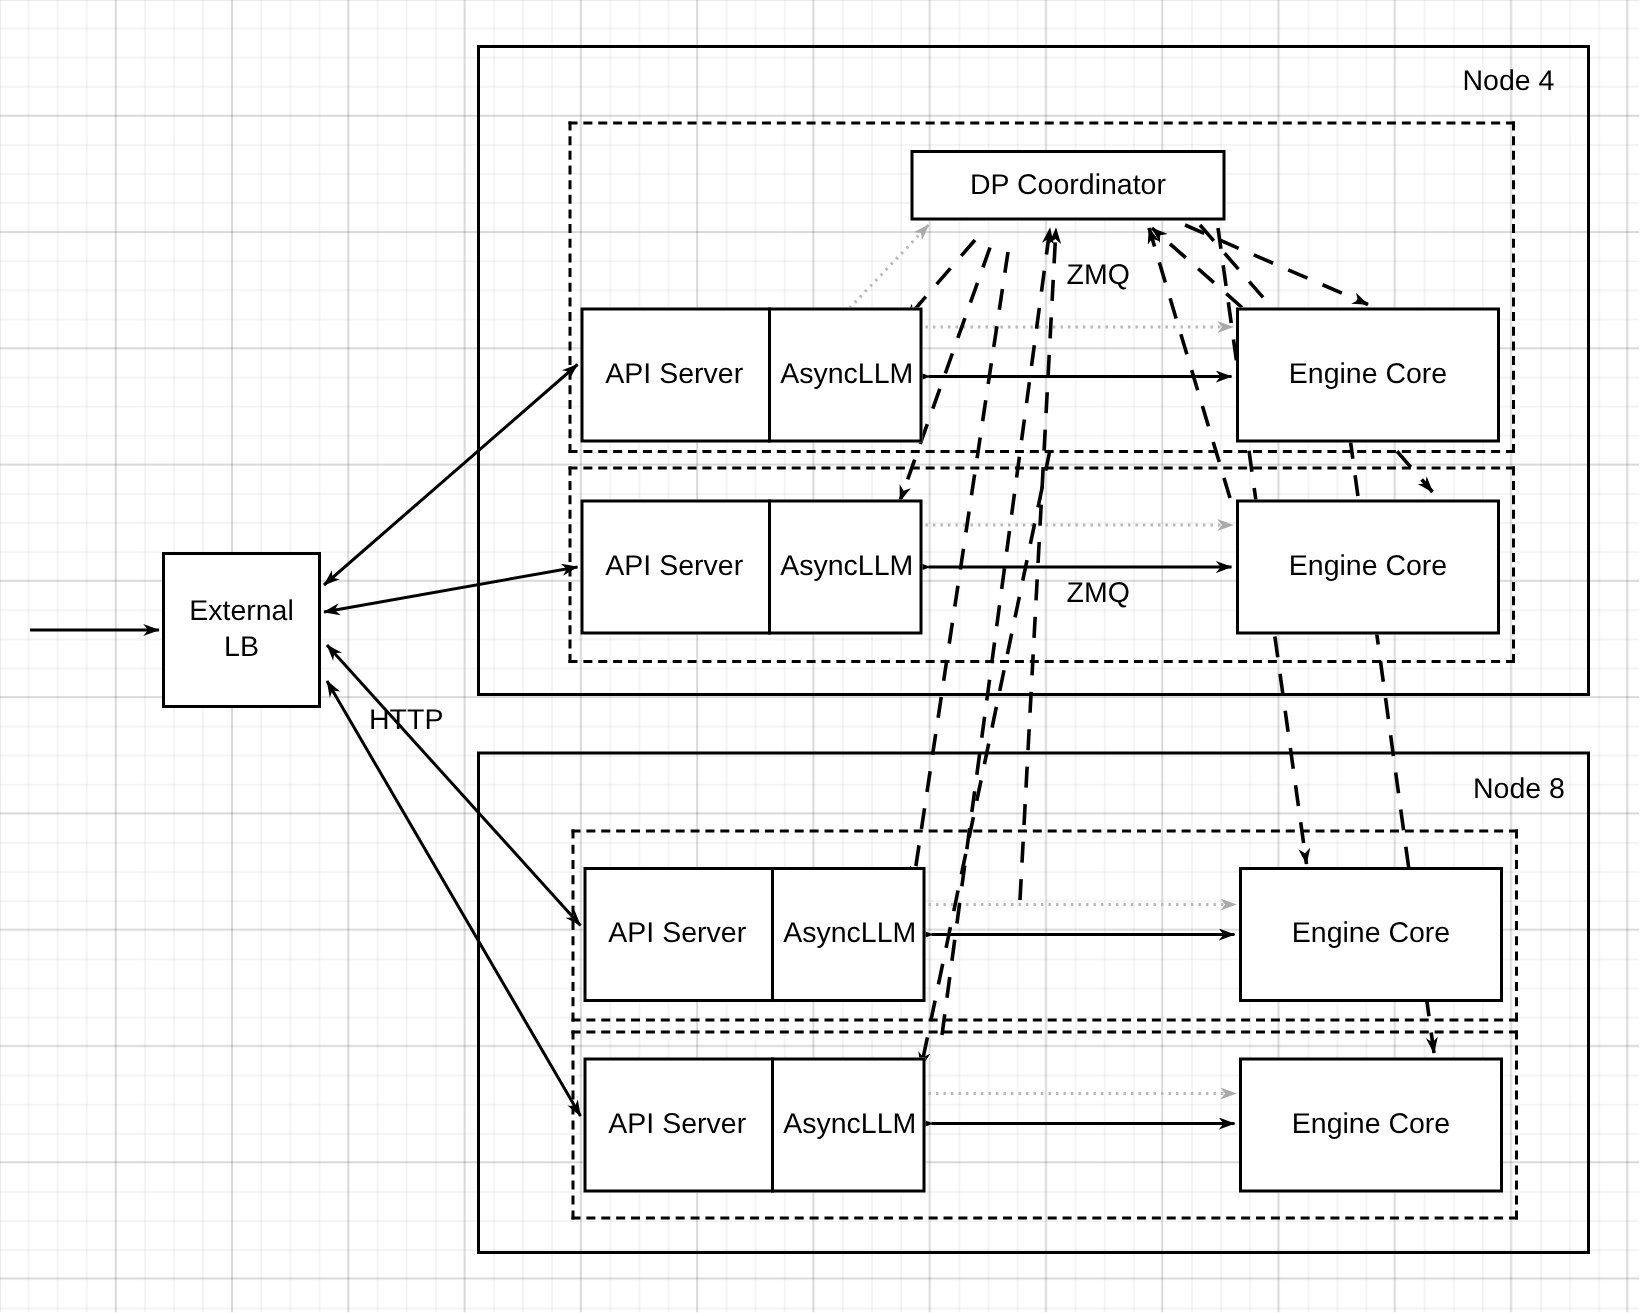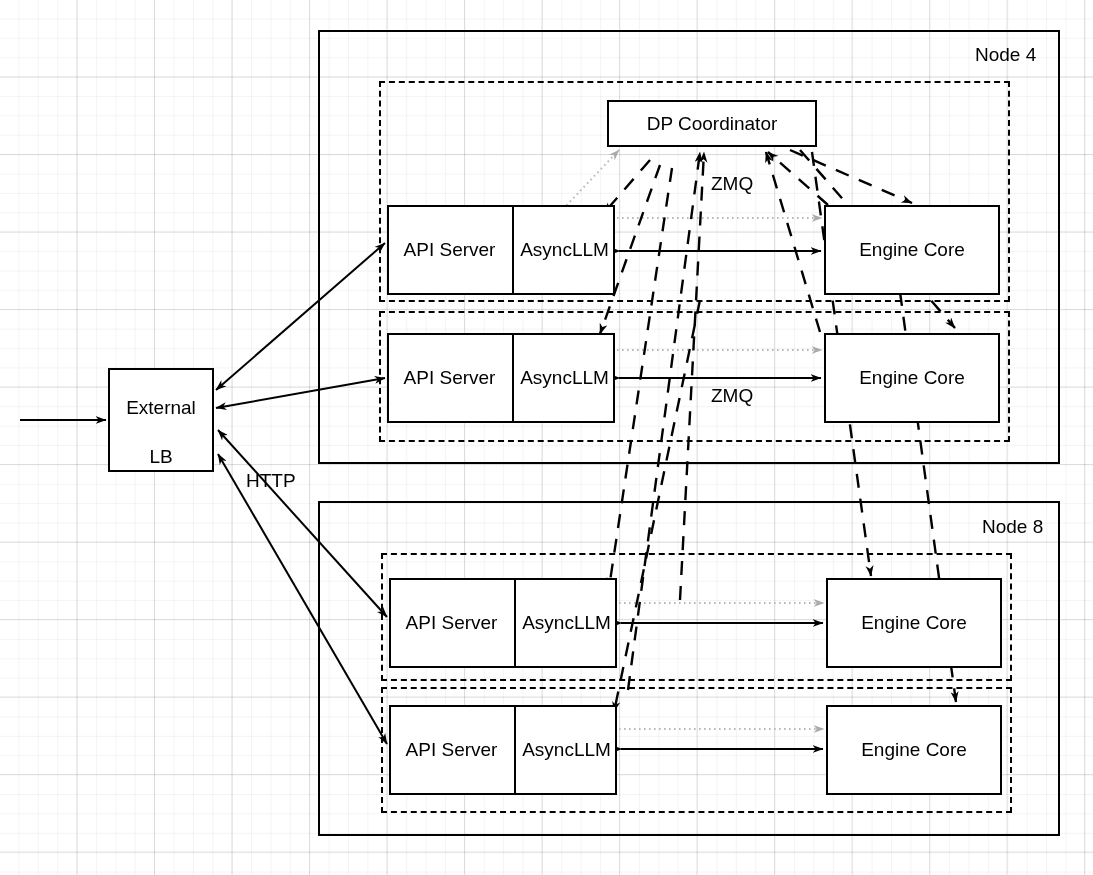--- a/index.html
+++ b/index.html
@@ -188,21 +188,21 @@
     <g>
       <line x1="672" y1="168" x2="609" y2="588" stroke="#000" stroke-width="2.4" stroke-dasharray="14 11" marker-end="url(#ah)"></line>
     </g>
     <g>
       <line x1="700" y1="300" x2="614" y2="712" stroke="#000" stroke-width="2.4" stroke-dasharray="14 11" marker-end="url(#ah)"></line>
     </g>
   </svg>
 
   <div class="node-box" style="left:108px; top:368px; width:106px; height:104px;"></div>
   <div class="cell-text" style="left:108px; top:396px; width:106px; height:24px;">External</div>
-  <div class="cell-text" style="left:108px; top:420px; width:106px; height:24px;margin-top:25px;">LB</div>
+  <div class="cell-text" style="left:108px; top:420px; width:106px; height:24px;">LB</div>
 
   <div class="edge-label" style="left:246px; top:430px;margin-top:40px;">HTTP</div>
 
   <div class="outer-solid" style="left:318px; top:30px; width:742px; height:434px; background:transparent;"></div>
   <div class="node-title" style="left:975px; top:44px;">Node 4</div>
 
   <div class="group-dashed" style="left:379px; top:81px; width:631px; height:221px;"></div>
 
   <div class="node-box" style="left:387px; top:205px; width:228px; height:90px;"></div>
   <div class="split-line" style="left:512px; top:205px; height:90px;"></div>

